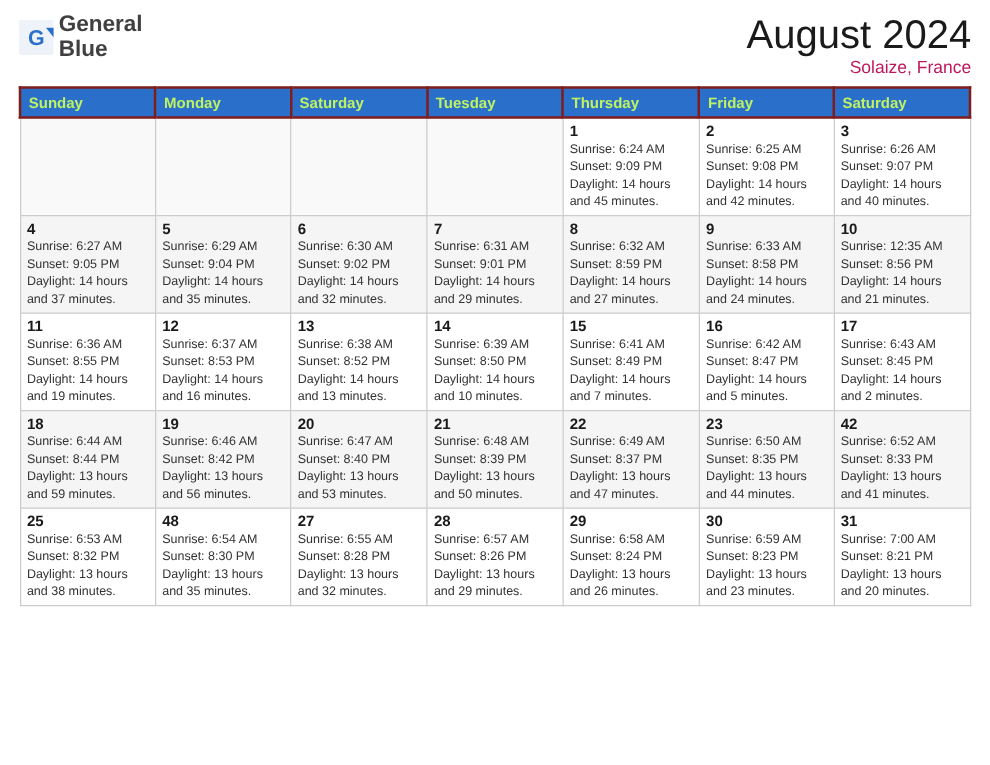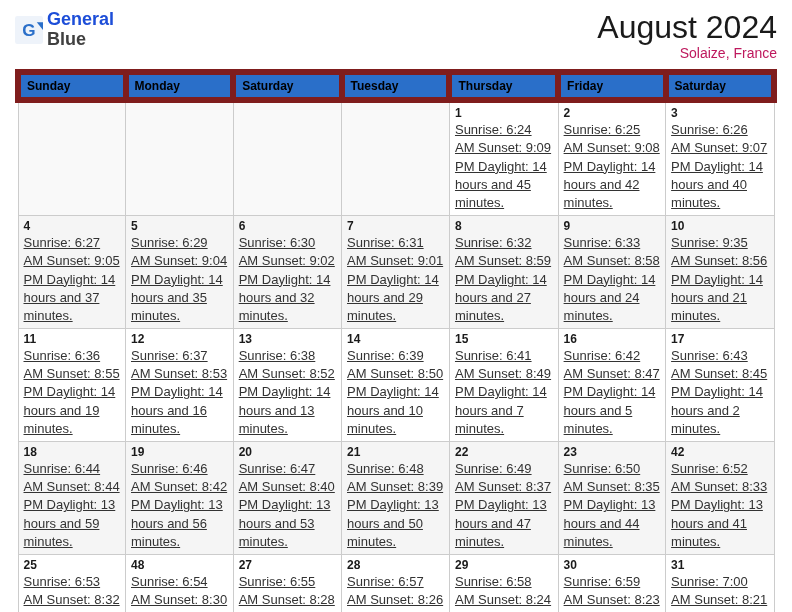--- a/index.html
+++ b/index.html
@@ -27,21 +27,21 @@
       align-items: center;
       gap: 4px;
     }
     .logo-text {
       font-size: 18px;
       font-weight: bold;
       color: #1a1a1a;
       line-height: 1.1;
     }
     .logo-text span {
-      color: #1d4ed8;
+      color: #404040;
     }
     .logo-icon {
       width: 28px;
       height: 28px;
     }
     .title-block {
       text-align: right;
     }
     .main-title {
       font-size: 32px;
@@ -53,26 +53,26 @@
       font-size: 14px;
       color: #be185d;
     }
     .calendar {
       width: 100%;
       border-collapse: collapse;
       font-size: 10.5px;
     }
     .calendar thead tr th {
       background-color: #2a6fc9;
-      color: #000000;
+      color: #bef264;
       padding: 4px 6px;
       font-size: 12px;
       font-weight: bold;
       text-align: left;
-      border: 6px solid #7f1d1d;
+      border: 2px solid #7f1d1d;
     }
     .calendar tbody tr td {
       border: 1px solid #ccc;
       vertical-align: top;
       padding: 3px 5px;
       width: 113px;
       min-height: 70px;
       background: #fff;
     }
     .calendar tbody tr:nth-child(even) td {
@@ -80,23 +80,22 @@
     }
     .day-num {
       font-size: 12px;
       font-weight: bold;
       color: #1a1a1a;
       display: block;
       margin-bottom: 1px;
     }
     .day-info {
       color: #333;
-      font-size: 13px;
+      font-size: 10px;
       line-height: 1.4;
-      text-decoration: underline;
     }
     .empty {
       background: #f9f9f9 !important;
     }
   </style>
 </head>
 <body>
 
 <div class="page">
   <div class="header">
@@ -188,21 +187,21 @@
 Daylight: 14 hours and 27 minutes.</div>
           </td>
           <td>
             <span class="day-num">9</span>
             <div class="day-info">Sunrise: 6:33 AM
 Sunset: 8:58 PM
 Daylight: 14 hours and 24 minutes.</div>
           </td>
           <td>
             <span class="day-num">10</span>
-            <div class="day-info">Sunrise: 9:35 AM
+            <div class="day-info">Sunrise: 12:35 AM
 Sunset: 8:56 PM
 Daylight: 14 hours and 21 minutes.</div>
           </td>
         </tr>
         <tr>
           <td>
             <span class="day-num">11</span>
             <div class="day-info">Sunrise: 6:36 AM
 Sunset: 8:55 PM
 Daylight: 14 hours and 19 minutes.</div>

